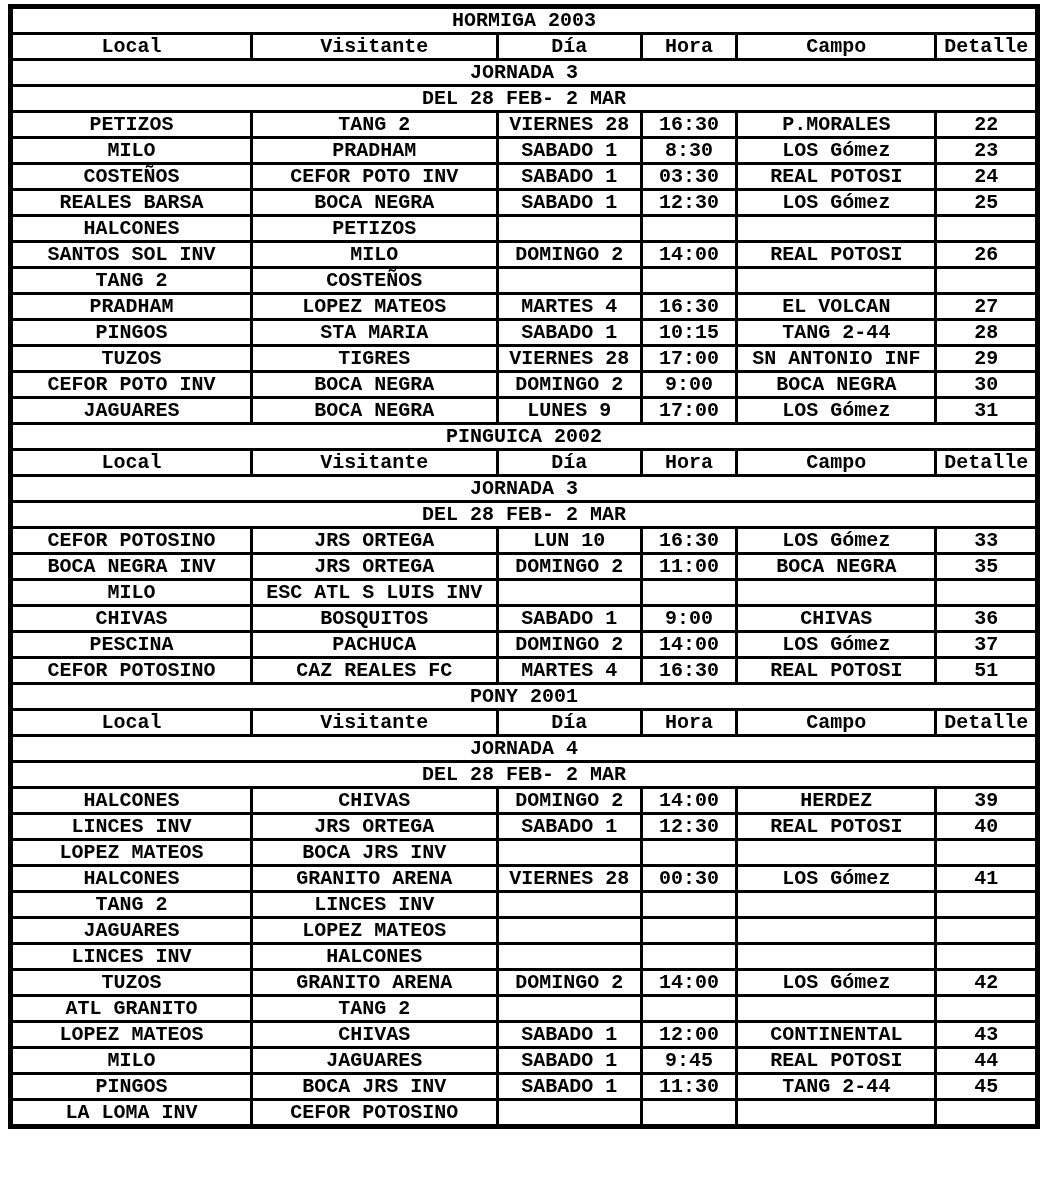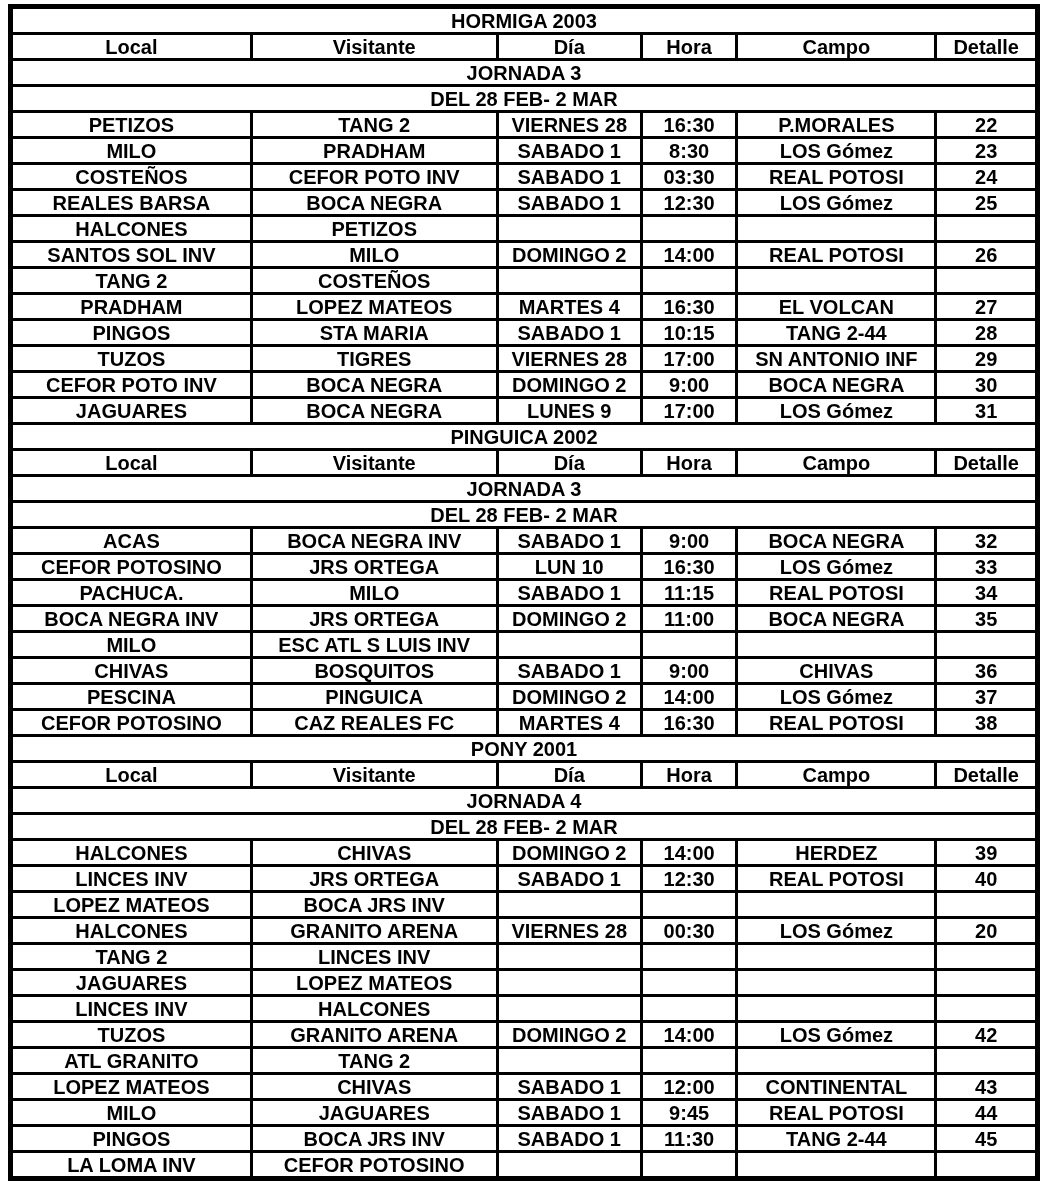--- a/index.html
+++ b/index.html
@@ -7,20 +7,21 @@
     padding: 0;
     background: #ffffff;
     font-family: "Liberation Sans", sans-serif;
   }
   .page {
     width: 1047px;
     height: 1200px;
     box-sizing: border-box;
     padding: 4px 7px 7px 8px;
     background: #ffffff;
+    font-family: Liberation Mono, monospace;
   }
   table.schedule {
     width: 100%;
     border-collapse: collapse;
     table-layout: fixed;
     border: 5px solid #000000;
   }
   table.schedule td {
     border: 3px solid #000000;
     text-align: center;
@@ -179,44 +180,28 @@
           <td class="col-header">Campo</td>
           <td class="col-header">Detalle</td>
         </tr>
         <tr>
           <td class="jornada" colspan="6">JORNADA 3</td>
         </tr>
         <tr>
           <td class="date-range" colspan="6">DEL 28 FEB- 2 MAR</td>
         </tr>
         <tr>
-          <td class="match-cell">ACAS</td>
-          <td class="match-cell">BOCA NEGRA INV</td>
-          <td class="match-cell">SABADO 1</td>
-          <td class="match-cell">9:00</td>
-          <td class="match-cell">BOCA NEGRA</td>
-          <td class="match-cell">32</td>
-        </tr>
-        <tr>
           <td class="match-cell">CEFOR POTOSINO</td>
           <td class="match-cell">JRS ORTEGA</td>
           <td class="match-cell">LUN 10</td>
           <td class="match-cell">16:30</td>
           <td class="match-cell">LOS Gómez</td>
           <td class="match-cell">33</td>
         </tr>
         <tr>
-          <td class="match-cell">PACHUCA.</td>
-          <td class="match-cell">MILO</td>
-          <td class="match-cell">SABADO 1</td>
-          <td class="match-cell">11:15</td>
-          <td class="match-cell">REAL POTOSI</td>
-          <td class="match-cell">34</td>
-        </tr>
-        <tr>
           <td class="match-cell">BOCA NEGRA INV</td>
           <td class="match-cell">JRS ORTEGA</td>
           <td class="match-cell">DOMINGO 2</td>
           <td class="match-cell">11:00</td>
           <td class="match-cell">BOCA NEGRA</td>
           <td class="match-cell">35</td>
         </tr>
         <tr>
           <td class="match-cell">MILO</td>
           <td class="match-cell">ESC ATL S LUIS INV</td>
@@ -228,33 +213,33 @@
         <tr>
           <td class="match-cell">CHIVAS</td>
           <td class="match-cell">BOSQUITOS</td>
           <td class="match-cell">SABADO 1</td>
           <td class="match-cell">9:00</td>
           <td class="match-cell">CHIVAS</td>
           <td class="match-cell">36</td>
         </tr>
         <tr>
           <td class="match-cell">PESCINA</td>
-          <td class="match-cell">PINGUICA</td>
+          <td class="match-cell">PACHUCA</td>
           <td class="match-cell">DOMINGO 2</td>
           <td class="match-cell">14:00</td>
           <td class="match-cell">LOS Gómez</td>
           <td class="match-cell">37</td>
         </tr>
         <tr>
           <td class="match-cell">CEFOR POTOSINO</td>
           <td class="match-cell">CAZ REALES FC</td>
           <td class="match-cell">MARTES 4</td>
           <td class="match-cell">16:30</td>
           <td class="match-cell">REAL POTOSI</td>
-          <td class="match-cell">38</td>
+          <td class="match-cell">51</td>
         </tr>
         <tr>
           <td class="section-title" colspan="6">PONY 2001</td>
         </tr>
         <tr>
           <td class="col-header">Local</td>
           <td class="col-header">Visitante</td>
           <td class="col-header">Día</td>
           <td class="col-header">Hora</td>
           <td class="col-header">Campo</td>
@@ -289,21 +274,21 @@
           <td class="match-cell"></td>
           <td class="match-cell"></td>
           <td class="match-cell"></td>
         </tr>
         <tr>
           <td class="match-cell">HALCONES</td>
           <td class="match-cell">GRANITO ARENA</td>
           <td class="match-cell">VIERNES 28</td>
           <td class="match-cell">00:30</td>
           <td class="match-cell">LOS Gómez</td>
-          <td class="match-cell">20</td>
+          <td class="match-cell">41</td>
         </tr>
         <tr>
           <td class="match-cell">TANG 2</td>
           <td class="match-cell">LINCES INV</td>
           <td class="match-cell"></td>
           <td class="match-cell"></td>
           <td class="match-cell"></td>
           <td class="match-cell"></td>
         </tr>
         <tr>

